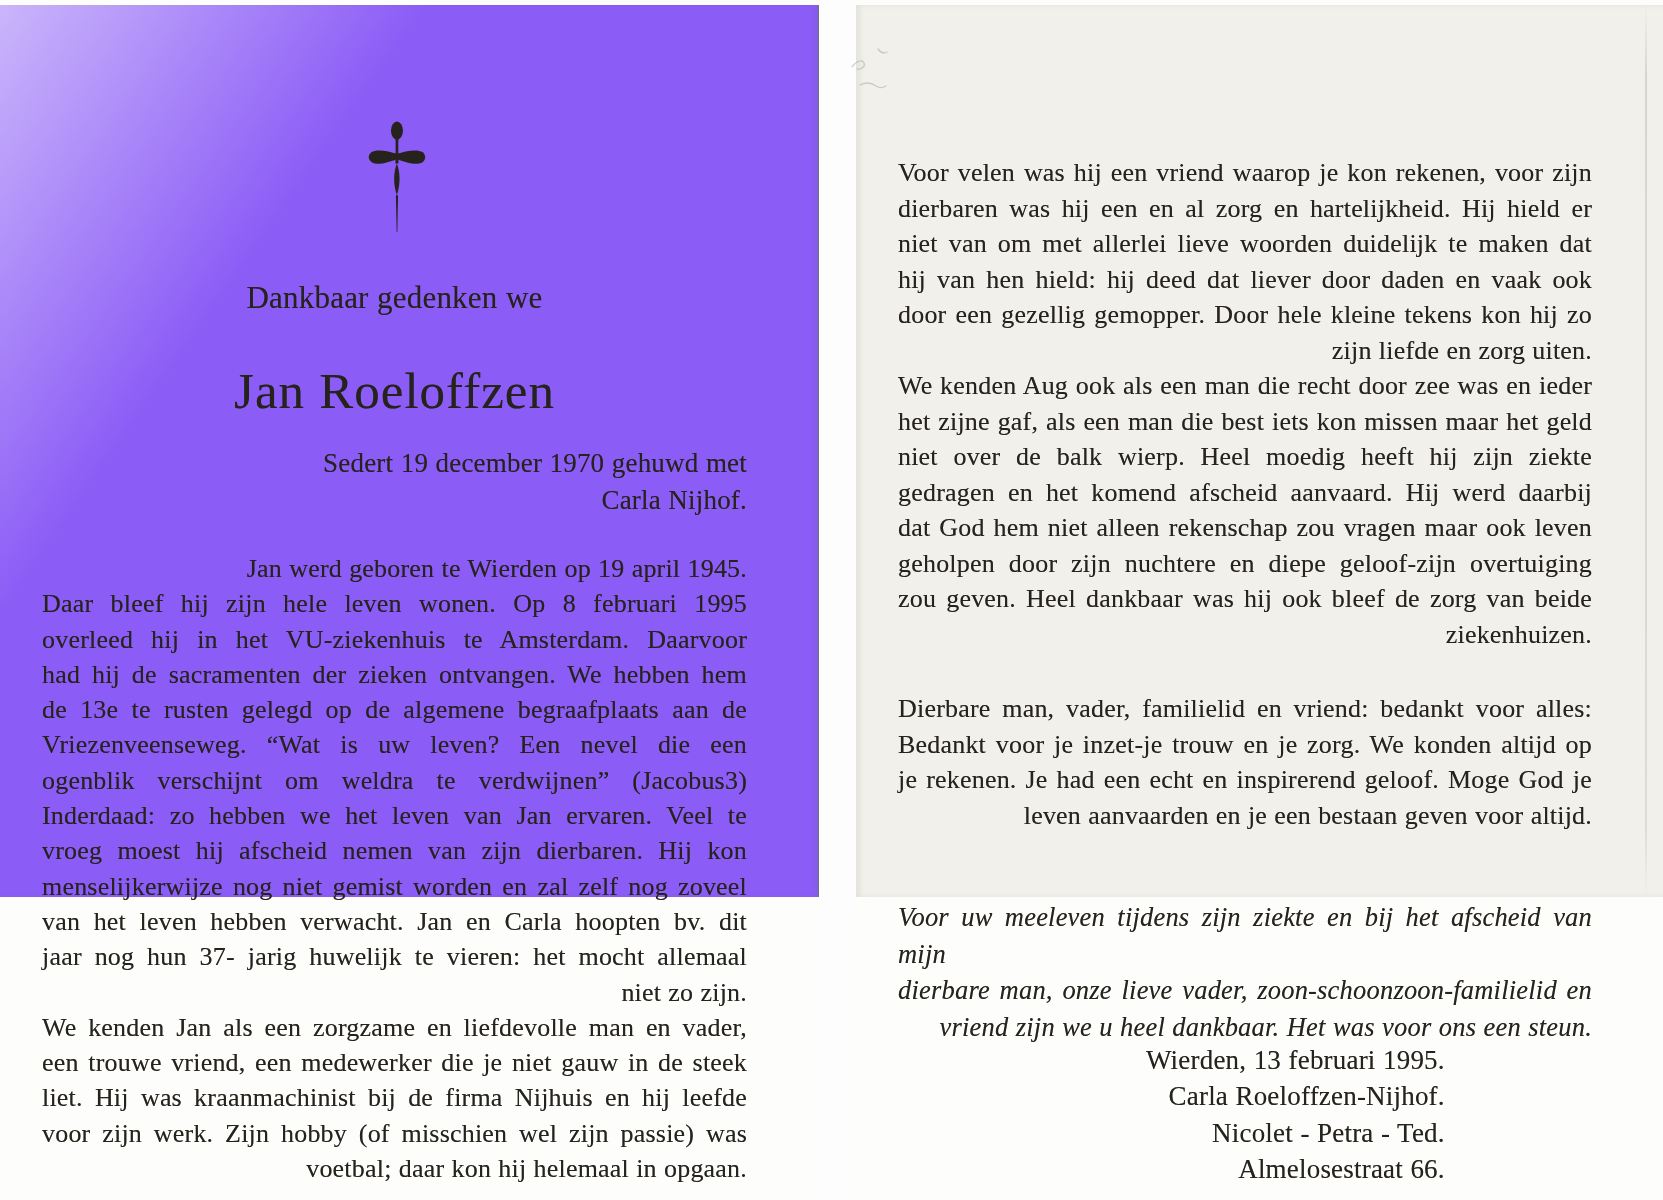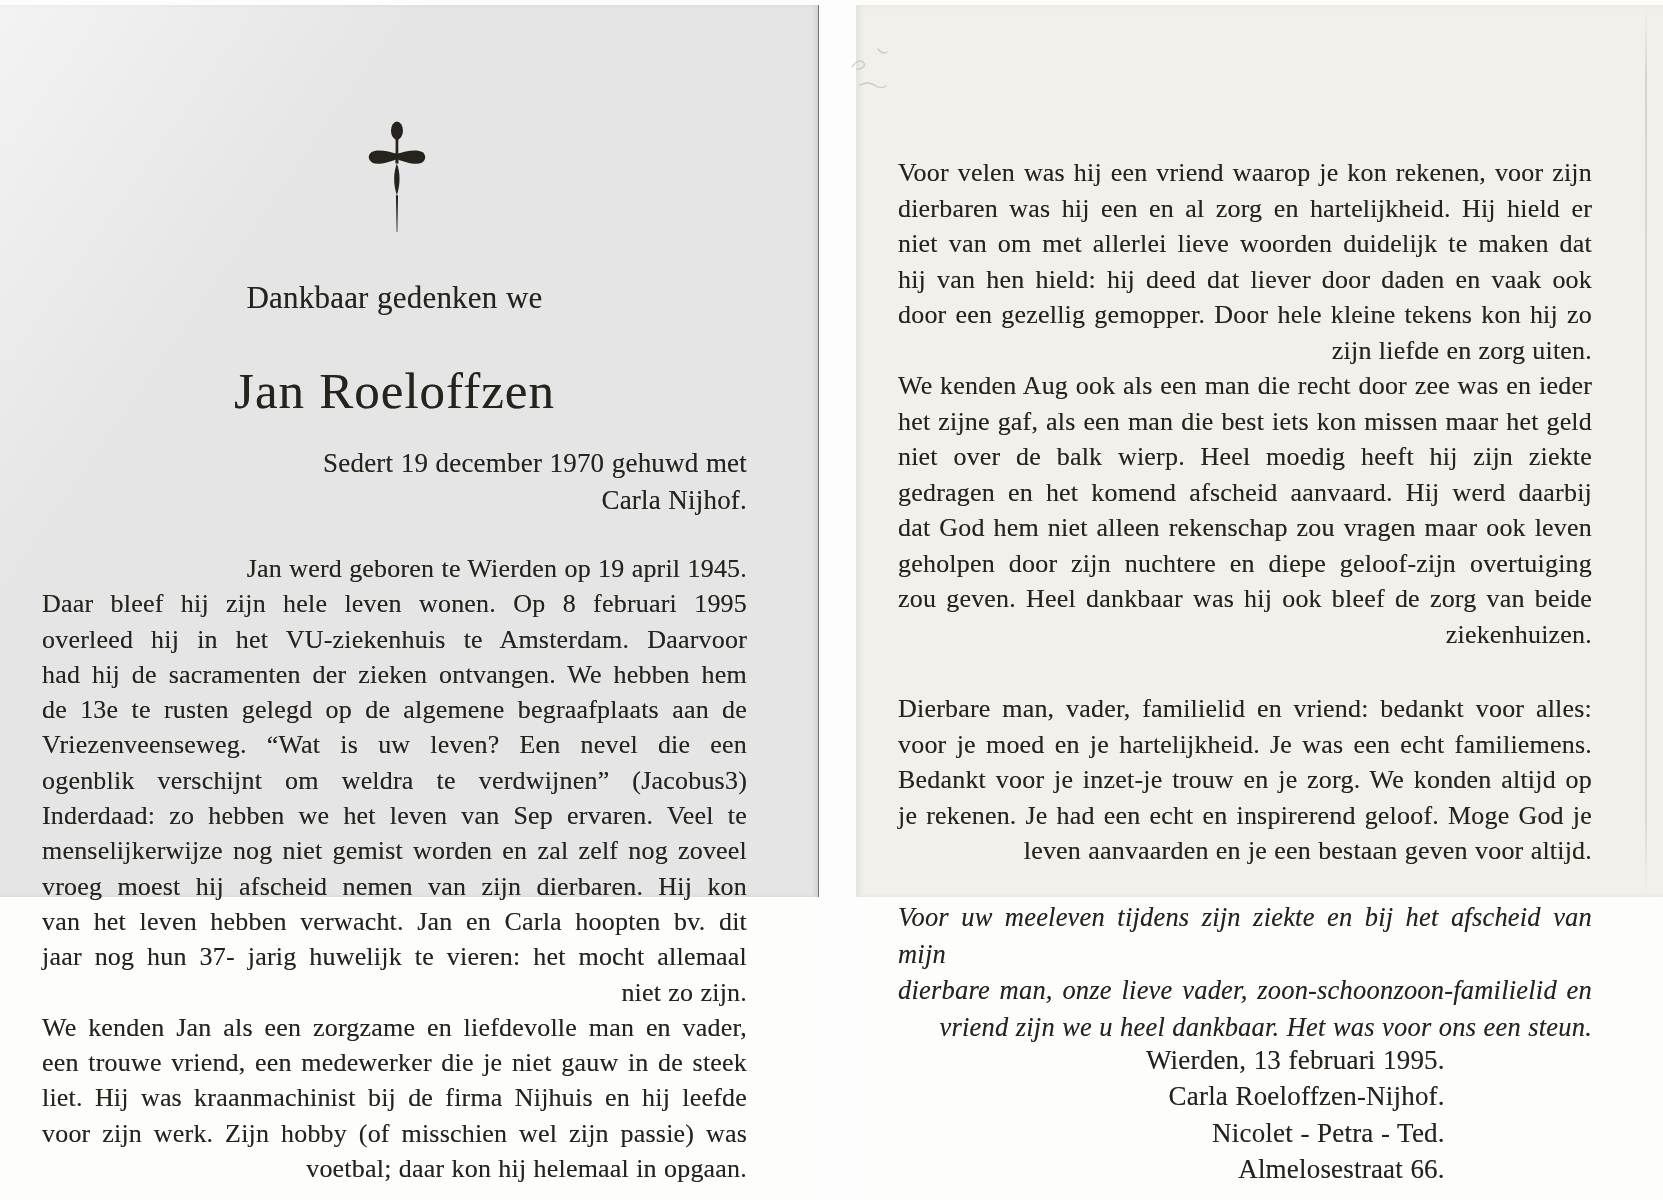--- a/index.html
+++ b/index.html
@@ -10,21 +10,21 @@
   }
   .scan {
     position: relative;
     width: 1663px; height: 1200px;
     overflow: hidden;
     color: #26231d;
   }
   .page { position: absolute; top: 5px; height: 892px; }
   .page-left {
     left: 0; width: 818px;
-    background: #e5e5e5;
+    background: #8b5cf6;
     box-shadow: inset -3px 0 4px rgba(95,110,100,0.14);
     border-right: 3px solid #737373;
   }
   .page-left::before { 
     content: ""; position: absolute; inset: 0; pointer-events: none;
     background: linear-gradient(125deg, rgba(255,255,255,0.55) 0%, rgba(255,255,255,0) 30%);
   }
   .seam {
     position: absolute; left: 819px; top: 0; width: 37px; height: 1200px;
     background: #fdfdfd;
@@ -89,23 +89,23 @@
     </div>
 
     <div class="body lp-body txt">
         <div class="line">Jan werd geboren te Wierden op 19 april 1945.</div>
         <div class="line jl">Daar bleef hij zijn hele leven wonen. Op 8 februari 1995</div>
         <div class="line jl">overleed hij in het VU-ziekenhuis te Amsterdam. Daarvoor</div>
         <div class="line jl">had hij de sacramenten der zieken ontvangen. We hebben hem</div>
         <div class="line jl">de 13e te rusten gelegd op de algemene begraafplaats aan de</div>
         <div class="line jl">Vriezenveenseweg. “Wat is uw leven? Een nevel die een</div>
         <div class="line jl">ogenblik verschijnt om weldra te verdwijnen” (Jacobus3)</div>
-        <div class="line jl">Inderdaad: zo hebben we het leven van Sep ervaren. Veel te</div>
+        <div class="line jl">Inderdaad: zo hebben we het leven van Jan ervaren. Veel te</div>
+        <div class="line jl">vroeg moest hij afscheid nemen van zijn dierbaren. Hij kon</div>
         <div class="line jl">menselijkerwijze nog niet gemist worden en zal zelf nog zoveel</div>
-        <div class="line jl">vroeg moest hij afscheid nemen van zijn dierbaren. Hij kon</div>
         <div class="line jl">van het leven hebben verwacht. Jan en Carla hoopten bv. dit</div>
         <div class="line jl">jaar nog hun 37- jarig huwelijk te vieren: het mocht allemaal</div>
         <div class="line">niet zo zijn.</div>
         <div class="line jl">We kenden Jan als een zorgzame en liefdevolle man en vader,</div>
         <div class="line jl">een trouwe vriend, een medewerker die je niet gauw in de steek</div>
         <div class="line jl">liet. Hij was kraanmachinist bij de firma Nijhuis en hij leefde</div>
         <div class="line jl">voor zijn werk. Zijn hobby (of misschien wel zijn passie) was</div>
         <div class="line">voetbal; daar kon hij helemaal in opgaan.</div>
       </div>
   </div>
@@ -135,21 +135,20 @@
         <div class="line jl">niet over de balk wierp. Heel moedig heeft hij zijn ziekte</div>
         <div class="line jl">gedragen en het komend afscheid aanvaard. Hij werd daarbij</div>
         <div class="line jl">dat God hem niet alleen rekenschap zou vragen maar ook leven</div>
         <div class="line jl">geholpen door zijn nuchtere en diepe geloof-zijn overtuiging</div>
         <div class="line jl">zou geven. Heel dankbaar was hij ook bleef de zorg van beide</div>
         <div class="line">ziekenhuizen.</div>
       </div>
 
     <div class="body rp-p2 txt">
         <div class="line jl">Dierbare man, vader, familielid en vriend: bedankt voor alles:</div>
-        <div class="line jl">voor je moed en je hartelijkheid. Je was een echt familiemens.</div>
         <div class="line jl">Bedankt voor je inzet-je trouw en je zorg. We konden altijd op</div>
         <div class="line jl">je rekenen. Je had een echt en inspirerend geloof. Moge God je</div>
         <div class="line">leven aanvaarden en je een bestaan geven voor altijd.</div>
       </div>
 
     <div class="body rp-tribute txt">
         <div class="line jl">Voor uw meeleven tijdens zijn ziekte en bij het afscheid van mijn</div>
         <div class="line jl">dierbare man, onze lieve vader, zoon-schoonzoon-familielid en</div>
         <div class="line">vriend zijn we u heel dankbaar. Het was voor ons een steun.</div>
       </div>

